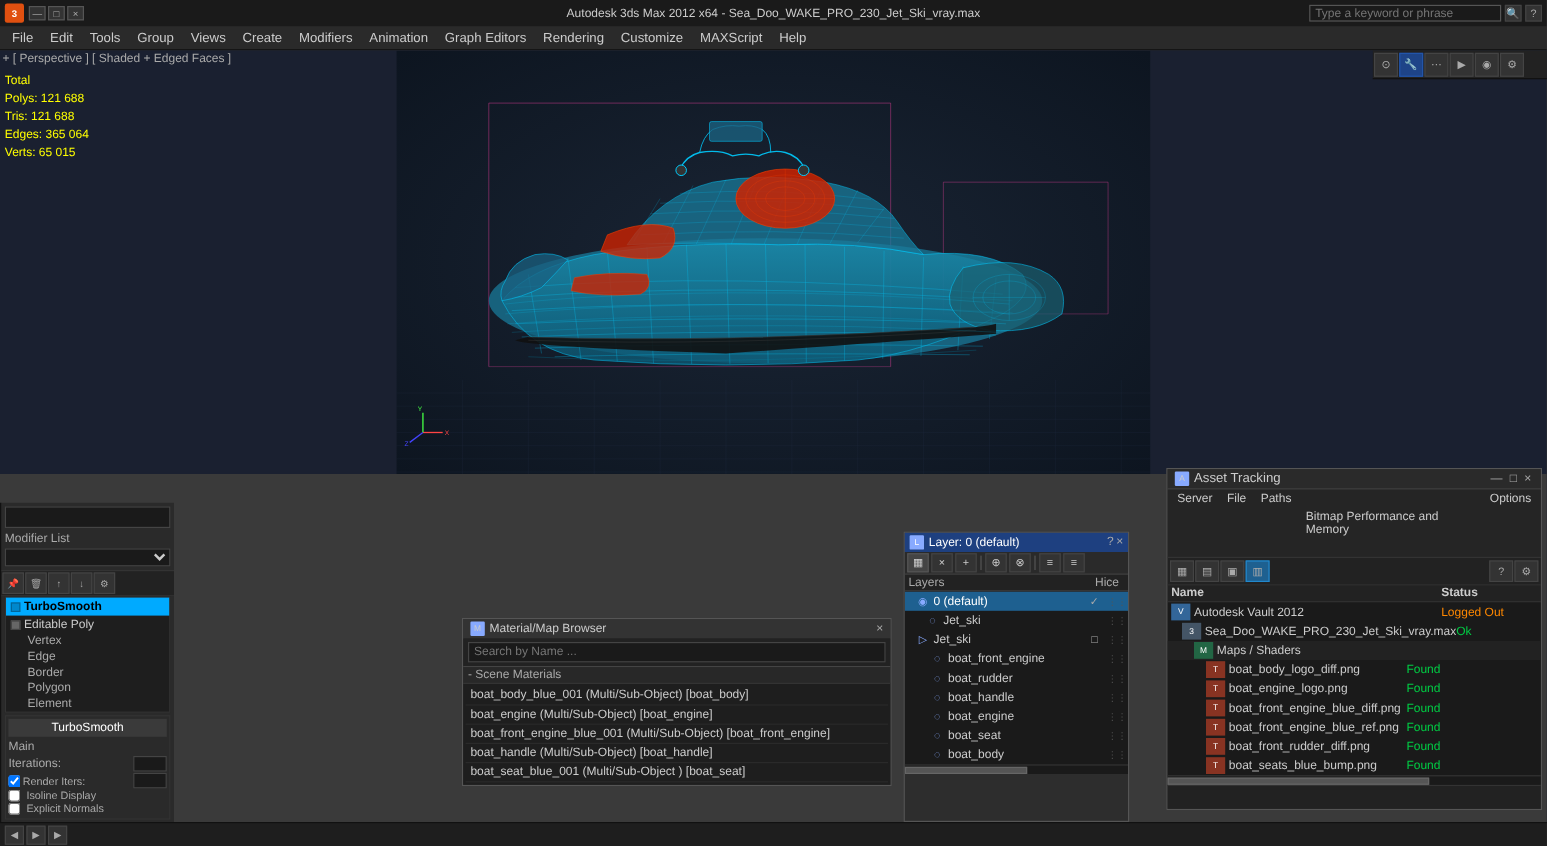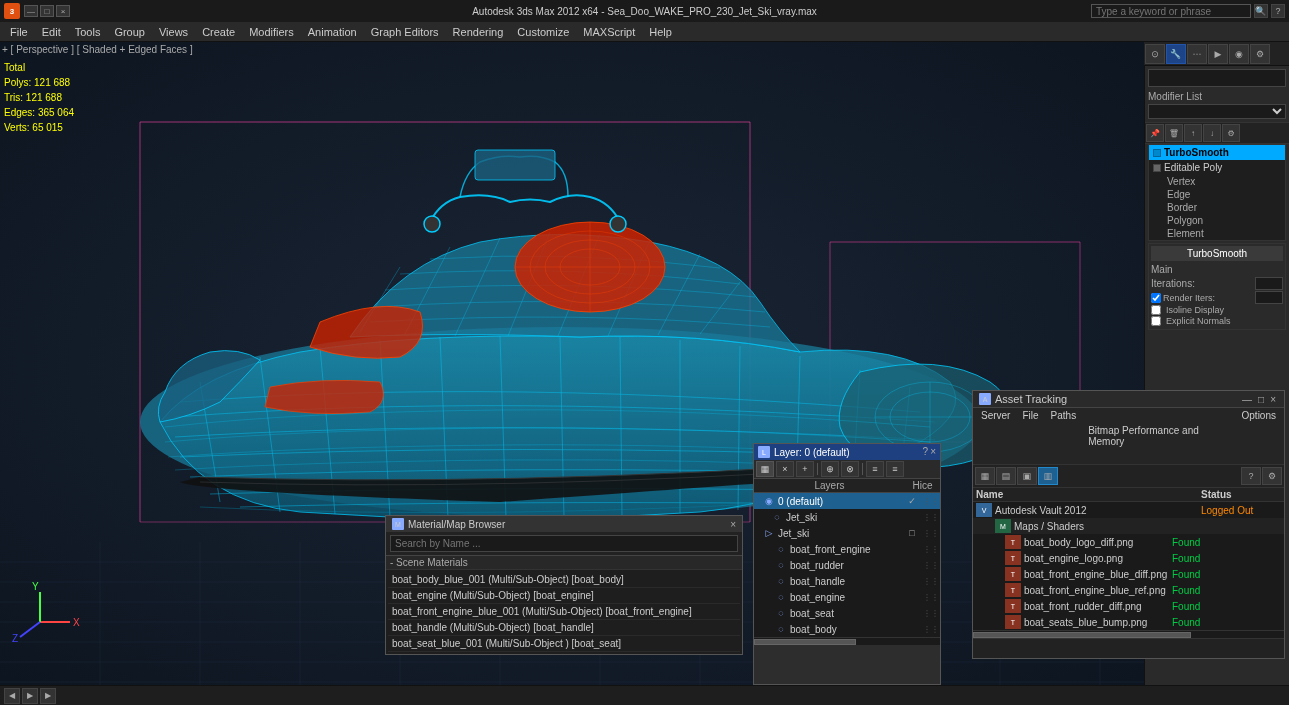--- a/index.html
+++ b/index.html
@@ -58,21 +58,21 @@
 
 <div style="position:absolute;top:42px;right:0;width:145px;background:#222;height:24px;display:flex;align-items:center;padding:1px;gap:1px;border-bottom:1px solid #111;z-index:5;">
   <div style="width:20px;height:20px;background:#333;border:1px solid #444;display:flex;align-items:center;justify-content:center;font-size:9px;color:#aaa;">⊙</div>
   <div style="width:20px;height:20px;background:#1e4488;border:1px solid #2255aa;display:flex;align-items:center;justify-content:center;font-size:9px;color:#88aaff;">🔧</div>
   <div style="width:20px;height:20px;background:#333;border:1px solid #444;display:flex;align-items:center;justify-content:center;font-size:9px;color:#aaa;">⋯</div>
   <div style="width:20px;height:20px;background:#333;border:1px solid #444;display:flex;align-items:center;justify-content:center;font-size:9px;color:#aaa;">▶</div>
   <div style="width:20px;height:20px;background:#333;border:1px solid #444;display:flex;align-items:center;justify-content:center;font-size:9px;color:#aaa;">◉</div>
   <div style="width:20px;height:20px;background:#333;border:1px solid #444;display:flex;align-items:center;justify-content:center;font-size:9px;color:#aaa;">⚙</div>
 </div>
 
-<div style="display:flex; height:calc(705px - 62px); margin-top:0; position:relative;">
+<div style="display:flex; height:calc(705px - 62px); margin-top:0; position:relative;flex-direction:column;">
 
   <div id="viewport" style="flex:1;position:relative;background:#1a2030;overflow:hidden;margin-top:0;">
 
     <div style="position:absolute;top:2px;left:2px;color:#aaa;font-size:10px;z-index:10;">+ [ Perspective ] [ Shaded + Edged Faces ]</div>
 
     <div style="position:absolute;top:18px;left:4px;color:#ffff00;font-size:10px;z-index:10;line-height:1.5;">
       <div>Total</div>
       <div>Polys:  121 688</div>
       <div>Tris:   121 688</div>
       <div>Edges:  365 064</div>
@@ -330,21 +330,21 @@
     <div style="width:18px;height:16px;background:#333;border:1px solid #444;font-size:9px;color:#ccc;display:flex;align-items:center;justify-content:center;cursor:pointer;">+</div>
     <div style="width:1px;height:12px;background:#555;margin:0 1px;"></div>
     <div style="width:18px;height:16px;background:#333;border:1px solid #444;font-size:9px;color:#ccc;display:flex;align-items:center;justify-content:center;cursor:pointer;">⊕</div>
     <div style="width:18px;height:16px;background:#333;border:1px solid #444;font-size:9px;color:#ccc;display:flex;align-items:center;justify-content:center;cursor:pointer;">⊗</div>
     <div style="width:1px;height:12px;background:#555;margin:0 1px;"></div>
     <div style="width:18px;height:16px;background:#333;border:1px solid #444;font-size:9px;color:#ccc;display:flex;align-items:center;justify-content:center;cursor:pointer;">≡</div>
     <div style="width:18px;height:16px;background:#333;border:1px solid #444;font-size:9px;color:#ccc;display:flex;align-items:center;justify-content:center;cursor:pointer;">≡</div>
   </div>
 
   <div style="display:flex;background:#222;border-bottom:1px solid #444;">
-    <div style="flex:1;font-size:10px;color:#aaa;padding:1px 3px;text-align:center;">Layers</div>
+    <div style="flex:1;font-size:10px;color:#aaa;padding:1px 3px;">Layers</div>
     <div style="width:35px;font-size:10px;color:#aaa;padding:1px 3px;text-align:center;">Hice</div>
   </div>
 
   <div style="background:#1a1a1a;max-height:155px;overflow-y:auto;">
 
     <div style="display:flex;align-items:center;min-height:16px;background:#1e6090;cursor:pointer;">
       <div style="width:8px;flex-shrink:0;"></div>
       <div style="width:14px;height:14px;display:flex;align-items:center;justify-content:center;font-size:9px;color:#88aaff;">◉</div>
       <div style="flex:1;font-size:10px;color:#fff;padding:1px 2px;">0 (default)</div>
       <div style="width:20px;text-align:center;font-size:9px;color:#aaa;">✓</div>
@@ -475,20 +475,25 @@
   </div>
 
   <div style="background:#1a1a1a;max-height:205px;overflow-y:auto;">
 
     <div style="display:flex;align-items:center;padding:1px 3px;min-height:16px;cursor:pointer;">
       <div style="width:16px;height:14px;background:#336699;margin-right:3px;flex-shrink:0;display:flex;align-items:center;justify-content:center;font-size:7px;color:#fff;">V</div>
       <div style="flex:1;font-size:10px;color:#ccc;">Autodesk Vault 2012</div>
       <div style="width:80px;font-size:10px;color:#ff8800;">Logged Out</div>
     </div>
 
+    <div style="display:flex;align-items:center;padding:1px 12px;min-height:16px;cursor:pointer;">
+      <div style="width:16px;height:14px;background:#445566;margin-right:3px;flex-shrink:0;display:flex;align-items:center;justify-content:center;font-size:7px;color:#fff;">3</div>
+      <div style="flex:1;font-size:10px;color:#ccc;">Sea_Doo_WAKE_PRO_230_Jet_Ski_vray.max</div>
+      <div style="width:80px;font-size:10px;color:#00cc44;">Ok</div>
+    </div>
 
     <div style="display:flex;align-items:center;padding:1px 22px;min-height:16px;background:#222;cursor:pointer;">
       <div style="width:16px;height:14px;background:#226644;margin-right:3px;flex-shrink:0;display:flex;align-items:center;justify-content:center;font-size:7px;color:#fff;">M</div>
       <div style="flex:1;font-size:10px;color:#ccc;">Maps / Shaders</div>
       <div style="width:80px;font-size:10px;color:#ccc;"></div>
     </div>
 
     <div style="display:flex;align-items:center;padding:1px 32px;min-height:16px;cursor:pointer;">
       <div style="width:16px;height:14px;background:#883322;margin-right:3px;flex-shrink:0;display:flex;align-items:center;justify-content:center;font-size:7px;color:#fff;">T</div>
       <div style="flex:1;font-size:10px;color:#ccc;">boat_body_logo_diff.png</div>

